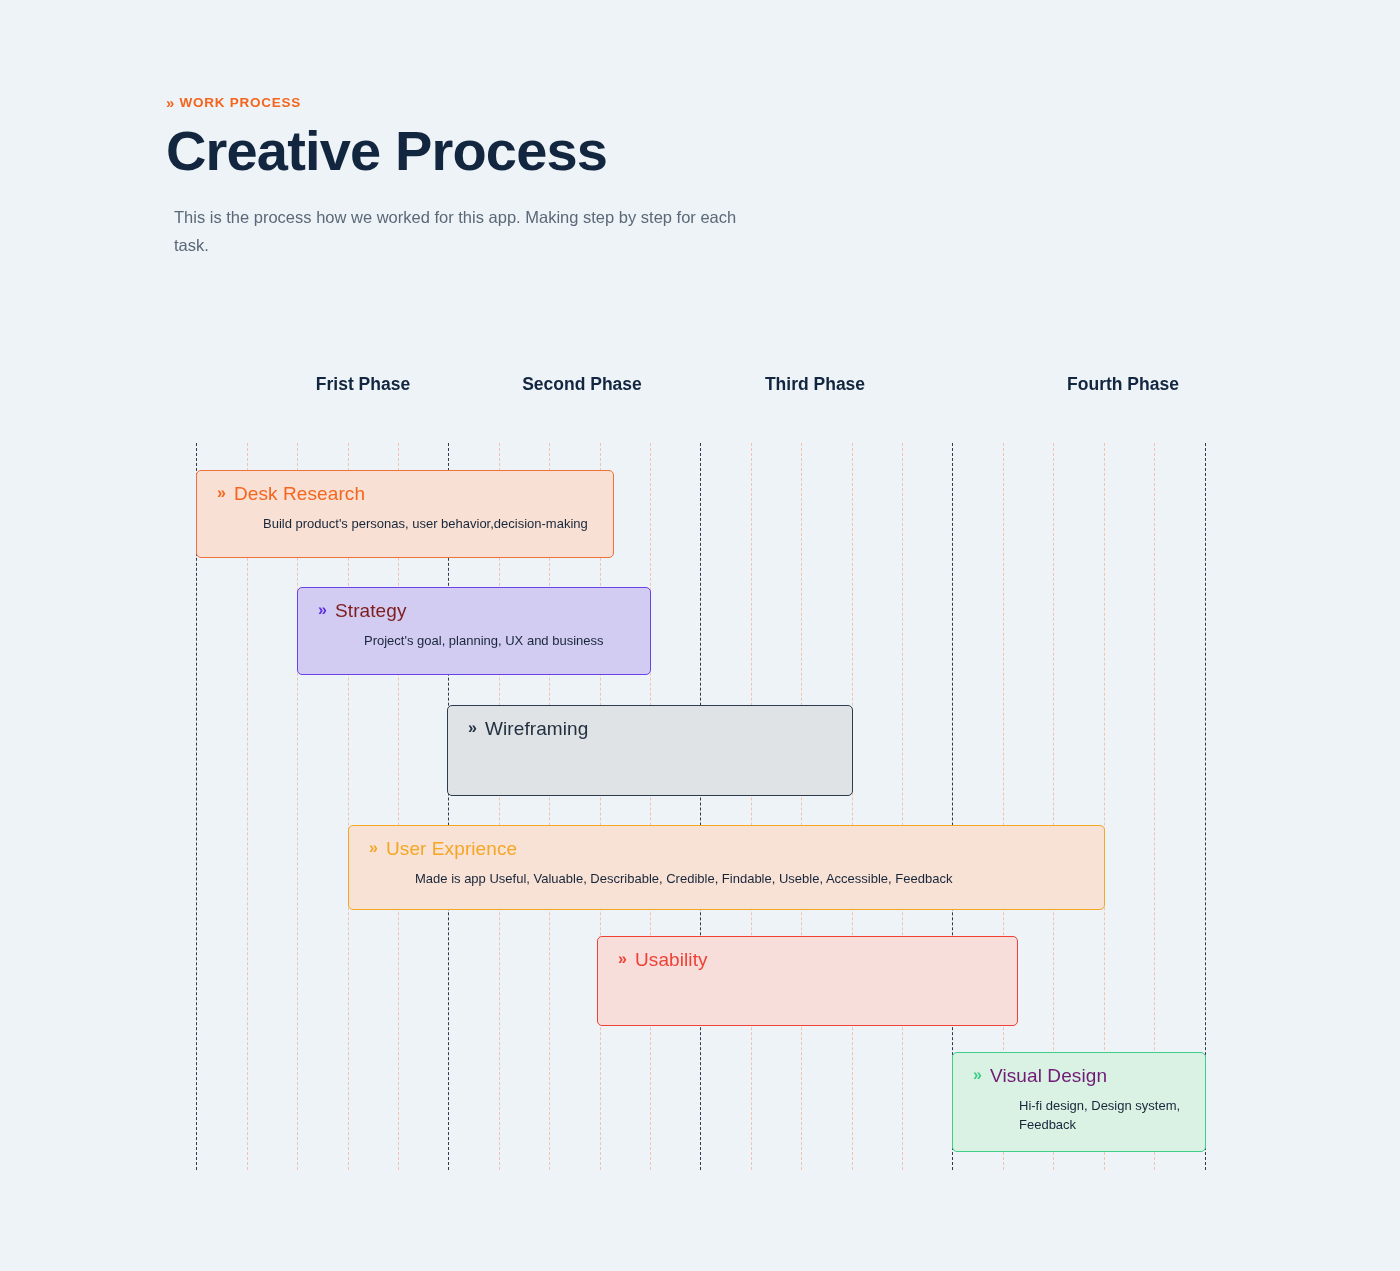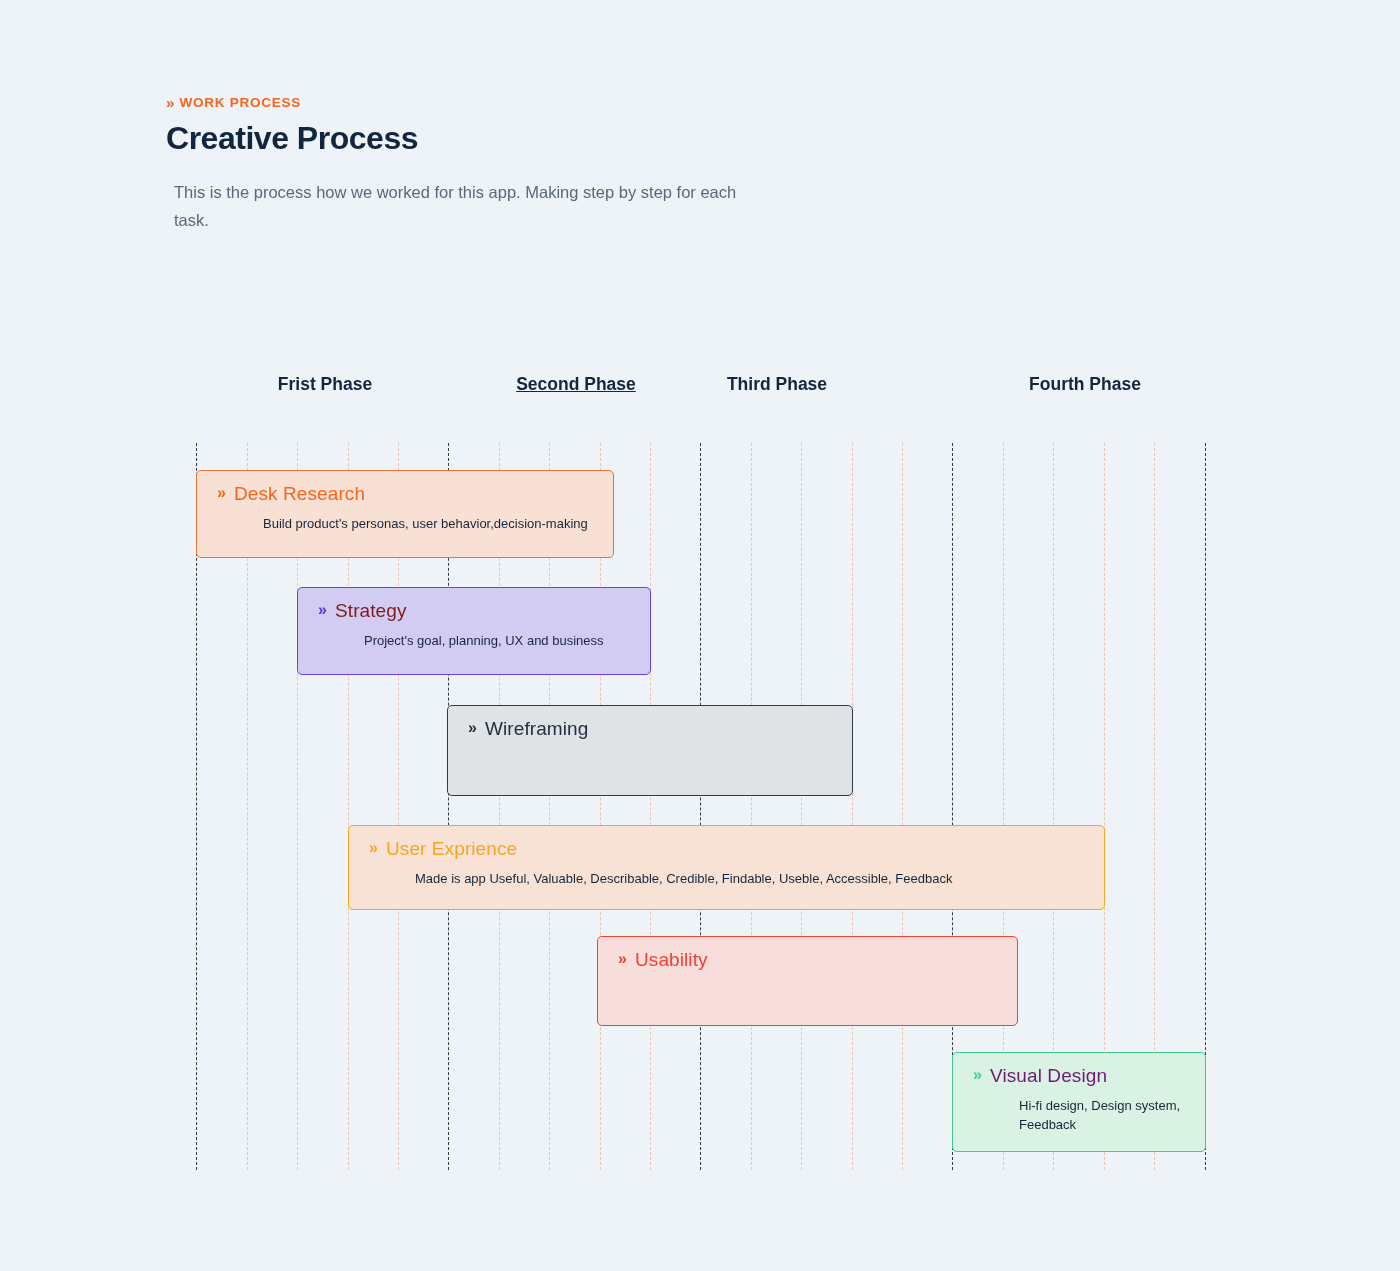--- a/index.html
+++ b/index.html
@@ -25,21 +25,21 @@
     font-size: 13.5px;
     font-weight: bold;
     letter-spacing: 0.055em;
     color: #f4651e;
     height: 20px;
   }
   .eyebrow .chev { font-size: 15px; font-weight: bold; line-height: 1; letter-spacing: -0.12em; }
 
   h1.page-title {
     margin: 10px 0 0 0;
-    font-size: 32px;
+    font-size: 56px;
     line-height: 1.05;
     font-weight: bold;
     letter-spacing: -0.015em;
     color: #12263f;
   }
 
   p.page-subtitle {
     margin: 22px 0 0 8px;
     font-size: 16.5px;
     line-height: 1.72;
@@ -52,20 +52,21 @@
 
   .phase-label {
     position: absolute;
     top: 374px;
     font-size: 17.5px;
     font-weight: bold;
     color: #12263f;
     text-align: center;
     transform: translateX(-50%);
     white-space: nowrap;
+    margin-left: 38px;
   }
 
   .grid-line {
     position: absolute;
     top: 443px;
     height: 727px;
     width: 0;
     border-left-width: 1.5px;
     border-left-style: dashed;
   }
@@ -115,21 +116,21 @@
   <div class="eyebrow">
     <span class="chev">»</span>
     <span>WORK PROCESS</span>
   </div>
   <h1 class="page-title">Creative Process</h1>
   <p class="page-subtitle">This is the process how we worked for this app. Making step by step for each task.</p>
 </div>
 
 <div id="timeline">
     <div class="phase-label" style="left: 325px;">Frist Phase</div>
-    <div class="phase-label" style="left: 576px; text-decoration: underline;">Second Phase</div>
+    <div class="phase-label" style="left: 544px;">Second Phase</div>
     <div class="phase-label" style="left: 777px;">Third Phase</div>
     <div class="phase-label" style="left: 1085px;">Fourth Phase</div>
     <div class="grid-line minor" style="left: 247px; top: 443px; height: 727px;"></div>
     <div class="grid-line minor" style="left: 297px; top: 443px; height: 727px;"></div>
     <div class="grid-line minor" style="left: 348px; top: 443px; height: 727px;"></div>
     <div class="grid-line minor" style="left: 398px; top: 443px; height: 727px;"></div>
     <div class="grid-line minor" style="left: 499px; top: 443px; height: 727px;"></div>
     <div class="grid-line minor" style="left: 549px; top: 443px; height: 727px;"></div>
     <div class="grid-line minor" style="left: 600px; top: 443px; height: 727px;"></div>
     <div class="grid-line minor" style="left: 650px; top: 443px; height: 727px;"></div>

